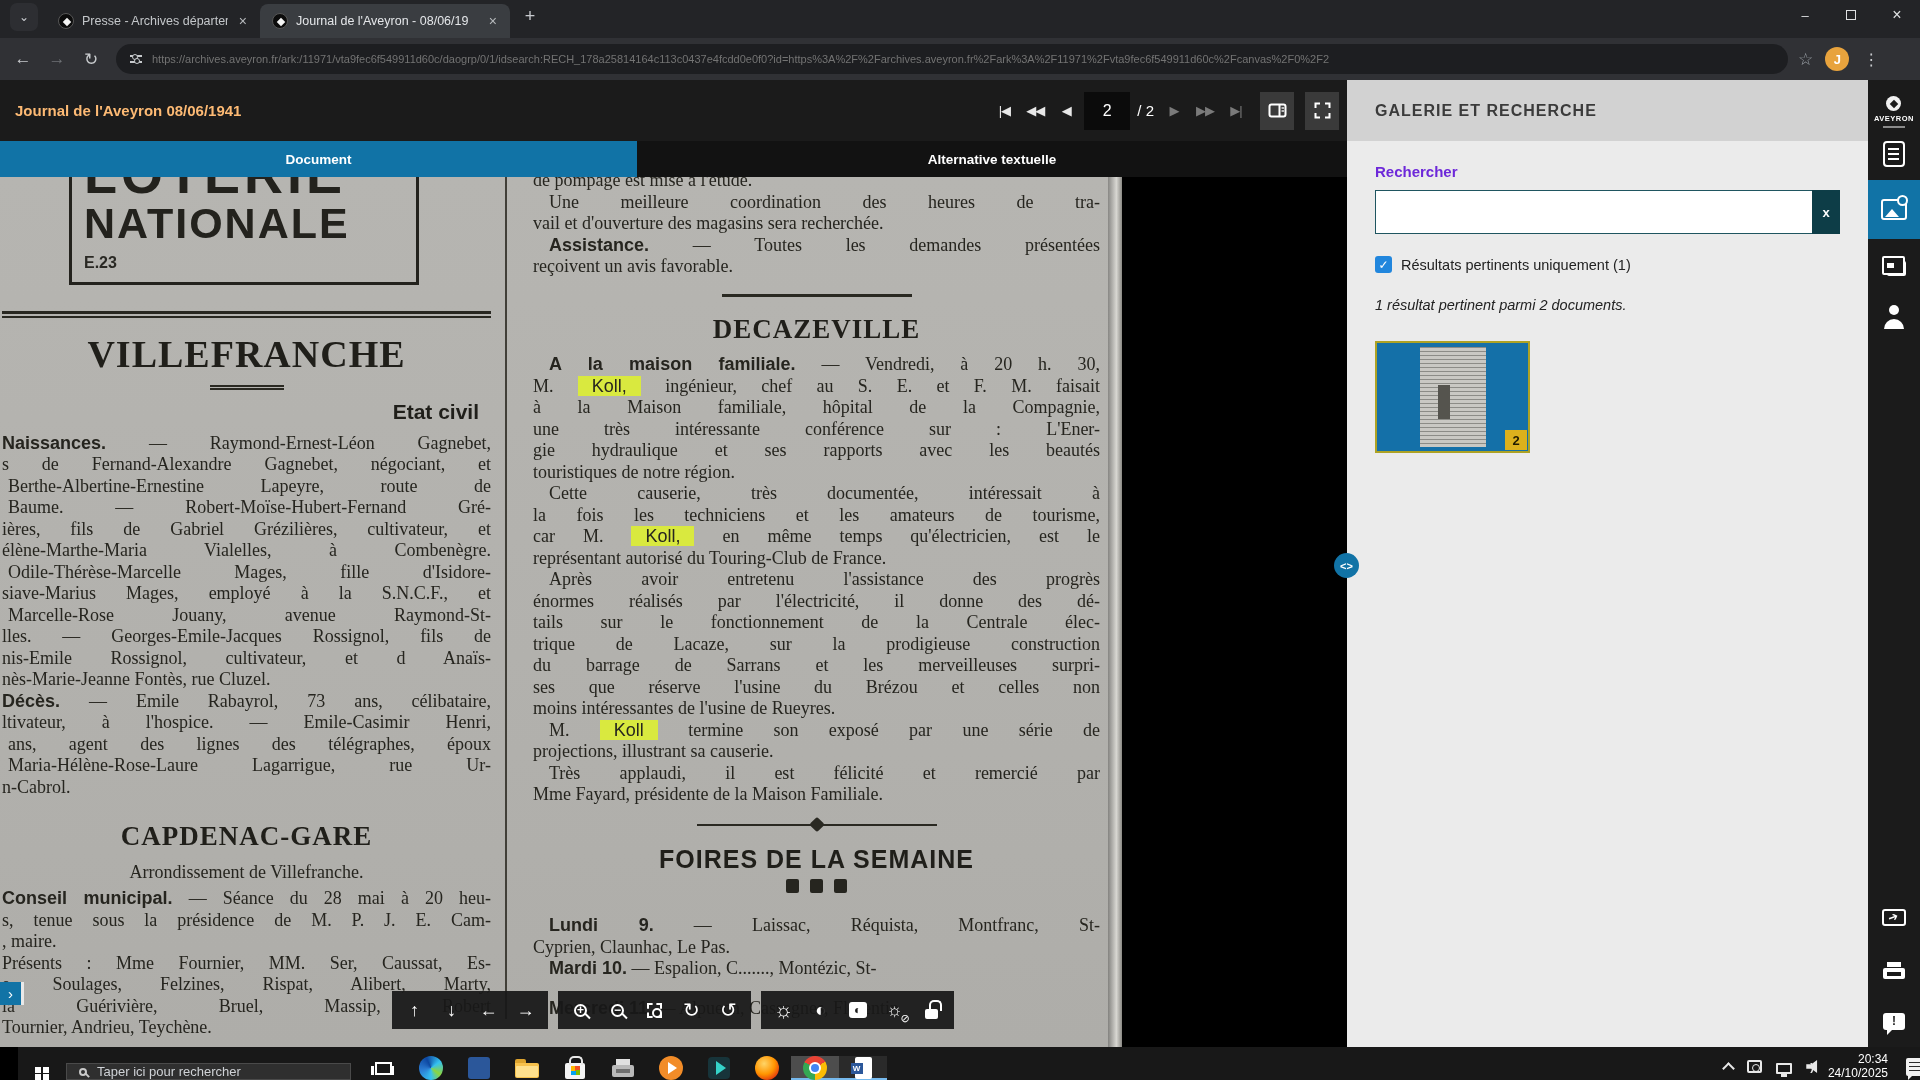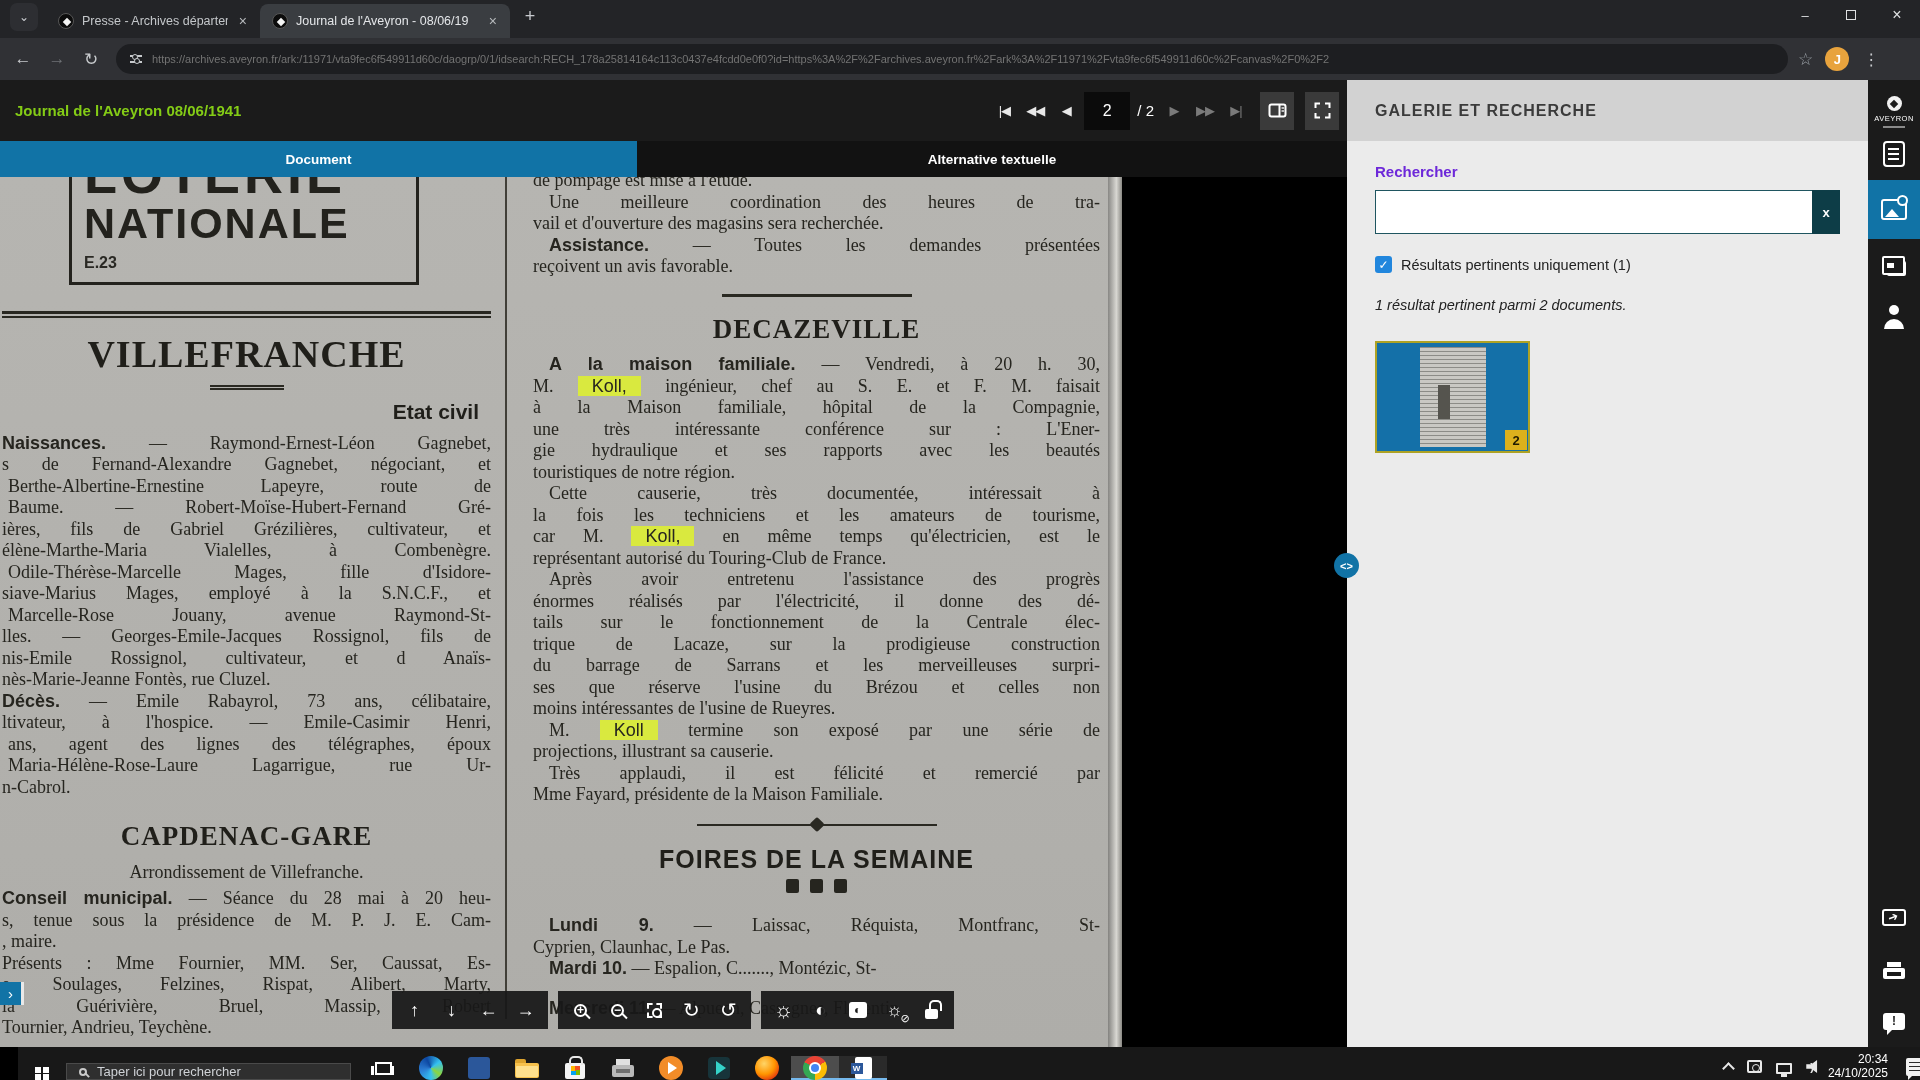--- a/index.html
+++ b/index.html
@@ -31,21 +31,21 @@
   .urltext{color:#737373;font-size:11px;white-space:nowrap;overflow:hidden;flex:1}
   .staricon{color:#9aa0a6;font-size:17px;margin-left:6px}
   .avatar{width:24px;height:24px;border-radius:50%;background:#e8a33d;color:#fff;font-size:13px;font-weight:bold;display:flex;align-items:center;justify-content:center;margin-left:8px}
   .kebab{color:#c7cacd;font-size:16px;margin:0 4px 0 10px}
 
   
   #page{position:absolute;top:80px;left:0;width:1920px;height:967px;display:grid;grid-template-columns:1347px 521px 52px;background:#000}
 
   
   .vheader{height:61px;background:#1b1b1b;position:relative;display:flex;align-items:center}
-  .vtitle{color:#84cc16;font-size:15px;font-weight:bold;margin-left:15px}
+  .vtitle{color:#fdba74;font-size:15px;font-weight:bold;margin-left:15px}
   .vnav{position:absolute;right:8px;top:0;height:61px;display:flex;align-items:center;gap:5px}
   .vnavbtn{min-width:26px;height:40px;color:#e8e8e8;font-size:13px;display:flex;align-items:center;justify-content:center;letter-spacing:-1px}
   .vnavbtn.dim{color:#7a7a7a}
   .pagebox{width:46px;height:38px;background:#0b0b0b;color:#fff;font-size:16px;display:flex;align-items:center;justify-content:center}
   .pagetotal{color:#fff;font-size:15px;padding:0 2px}
   .vtool{width:34px;height:38px;background:#3a3a3a;display:flex;align-items:center;justify-content:center;margin-left:6px}
   .tabbar{height:36px;display:flex}
   .doctab{width:637px;background:#1173a6;color:#fff;font-size:13.5px;font-weight:bold;display:flex;align-items:center;justify-content:center}
   .alttab{flex:1;background:#121212;color:#fff;font-size:13.5px;font-weight:bold;display:flex;align-items:center;justify-content:center}
   .viewer{position:relative;height:870px;background:#000;overflow:hidden}
@@ -119,21 +119,21 @@
   .thumb{width:155px;height:112px;background:#1470a8;border:2px solid #ada224;position:relative;padding:4px 0}
   .thumbpage{width:66px;height:100px;margin:0 auto;background:#c9c8c3;background-image:repeating-linear-gradient(180deg,rgba(90,90,85,.55) 0 1px,transparent 1px 4px);position:relative}
   .thumbpage::after{content:"";position:absolute;left:18px;top:38px;width:12px;height:34px;background:#55544e}
   .thumbbadge{position:absolute;right:1px;bottom:1px;width:22px;height:20px;background:#dcb11d;color:#201c00;font-size:13px;font-weight:bold;display:flex;align-items:center;justify-content:center}
 
   
   .appbar{background:#1b1b1b;display:flex;flex-direction:column;align-items:center}
   .ablogo{margin-top:16px;display:flex;flex-direction:column;align-items:center;gap:3px}
   .ablogo .disc{width:15px;height:15px;border-radius:50%;background:#f2f2f2;position:relative}
   .ablogo .disc::before{content:"";position:absolute;left:4.5px;top:4.5px;width:6px;height:6px;background:#1b1b1b;transform:rotate(45deg)}
-  .ablogo .abname{color:#fff;font-size:7.5px;font-weight:normal;letter-spacing:.5px}
+  .ablogo .abname{color:#fff;font-size:7.5px;font-weight:bold;letter-spacing:.5px}
   .ablogo .absub{width:22px;height:2px;background:#8a8a8a}
   .abtile{width:52px;height:52px;display:flex;align-items:center;justify-content:center;position:relative}
   .abtile.active{height:59px;background:#1173a6}
   .abspacer{flex:1}
   .abic{position:relative;display:block}
   .ab-document{width:22px;height:26px;border:2px solid #fff;border-radius:4px}
   .ab-document::before{content:"";position:absolute;left:3px;top:5px;width:11px;height:2px;background:#fff;box-shadow:0 5px 0 #fff,0 10px 0 #fff}
   .ab-gallery-search{width:26px;height:21px;border:2px solid #fff;border-radius:3px}
   .ab-gallery-search::before{content:"";position:absolute;left:2px;bottom:1px;border-left:7px solid transparent;border-right:7px solid transparent;border-bottom:8px solid #fff}
   .ab-gallery-search::after{content:"";position:absolute;right:-3px;top:-6px;width:7px;height:7px;border:2.5px solid #fff;border-radius:50%;background:#1173a6}

